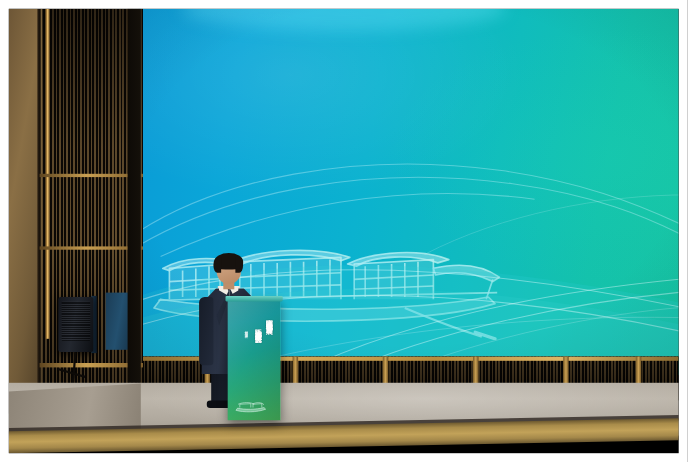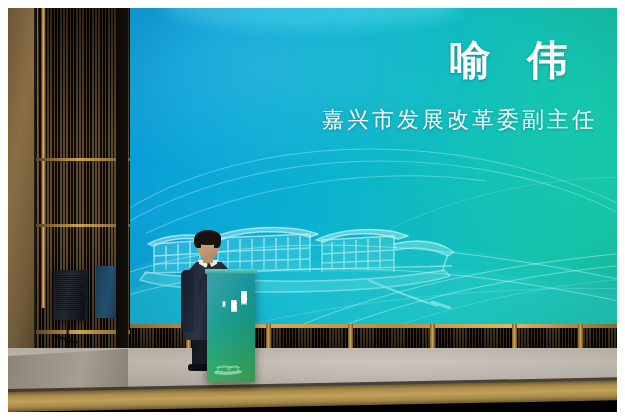--- a/index.html
+++ b/index.html
@@ -250,22 +250,20 @@
           </g>
           <g fill="none" stroke="#eafcff" stroke-opacity=".28" stroke-width=".7">
             <path d="M230 160 C 320 124, 420 104, 501 98"></path>
             <path d="M60 160 C 170 128, 330 104, 501 108"></path>
           </g>
         </svg>
       </div>
 
       <div class="led-vign"></div>
 
-      <div class="led-name">喻 伟</div>
-      <div class="led-role">嘉兴市发展改革委副主任</div>
     </div>
 
     <div class="skirt">
       <div class="skirt-slats"></div>
       <div class="skirt-shade"></div>
       <div class="skirt-top"></div>
       <div class="skirt-post" style="left:60px"></div>
       <div class="skirt-post" style="left:140px"></div>
       <div class="skirt-post" style="left:222px"></div>
       <div class="skirt-post" style="left:304px"></div>

